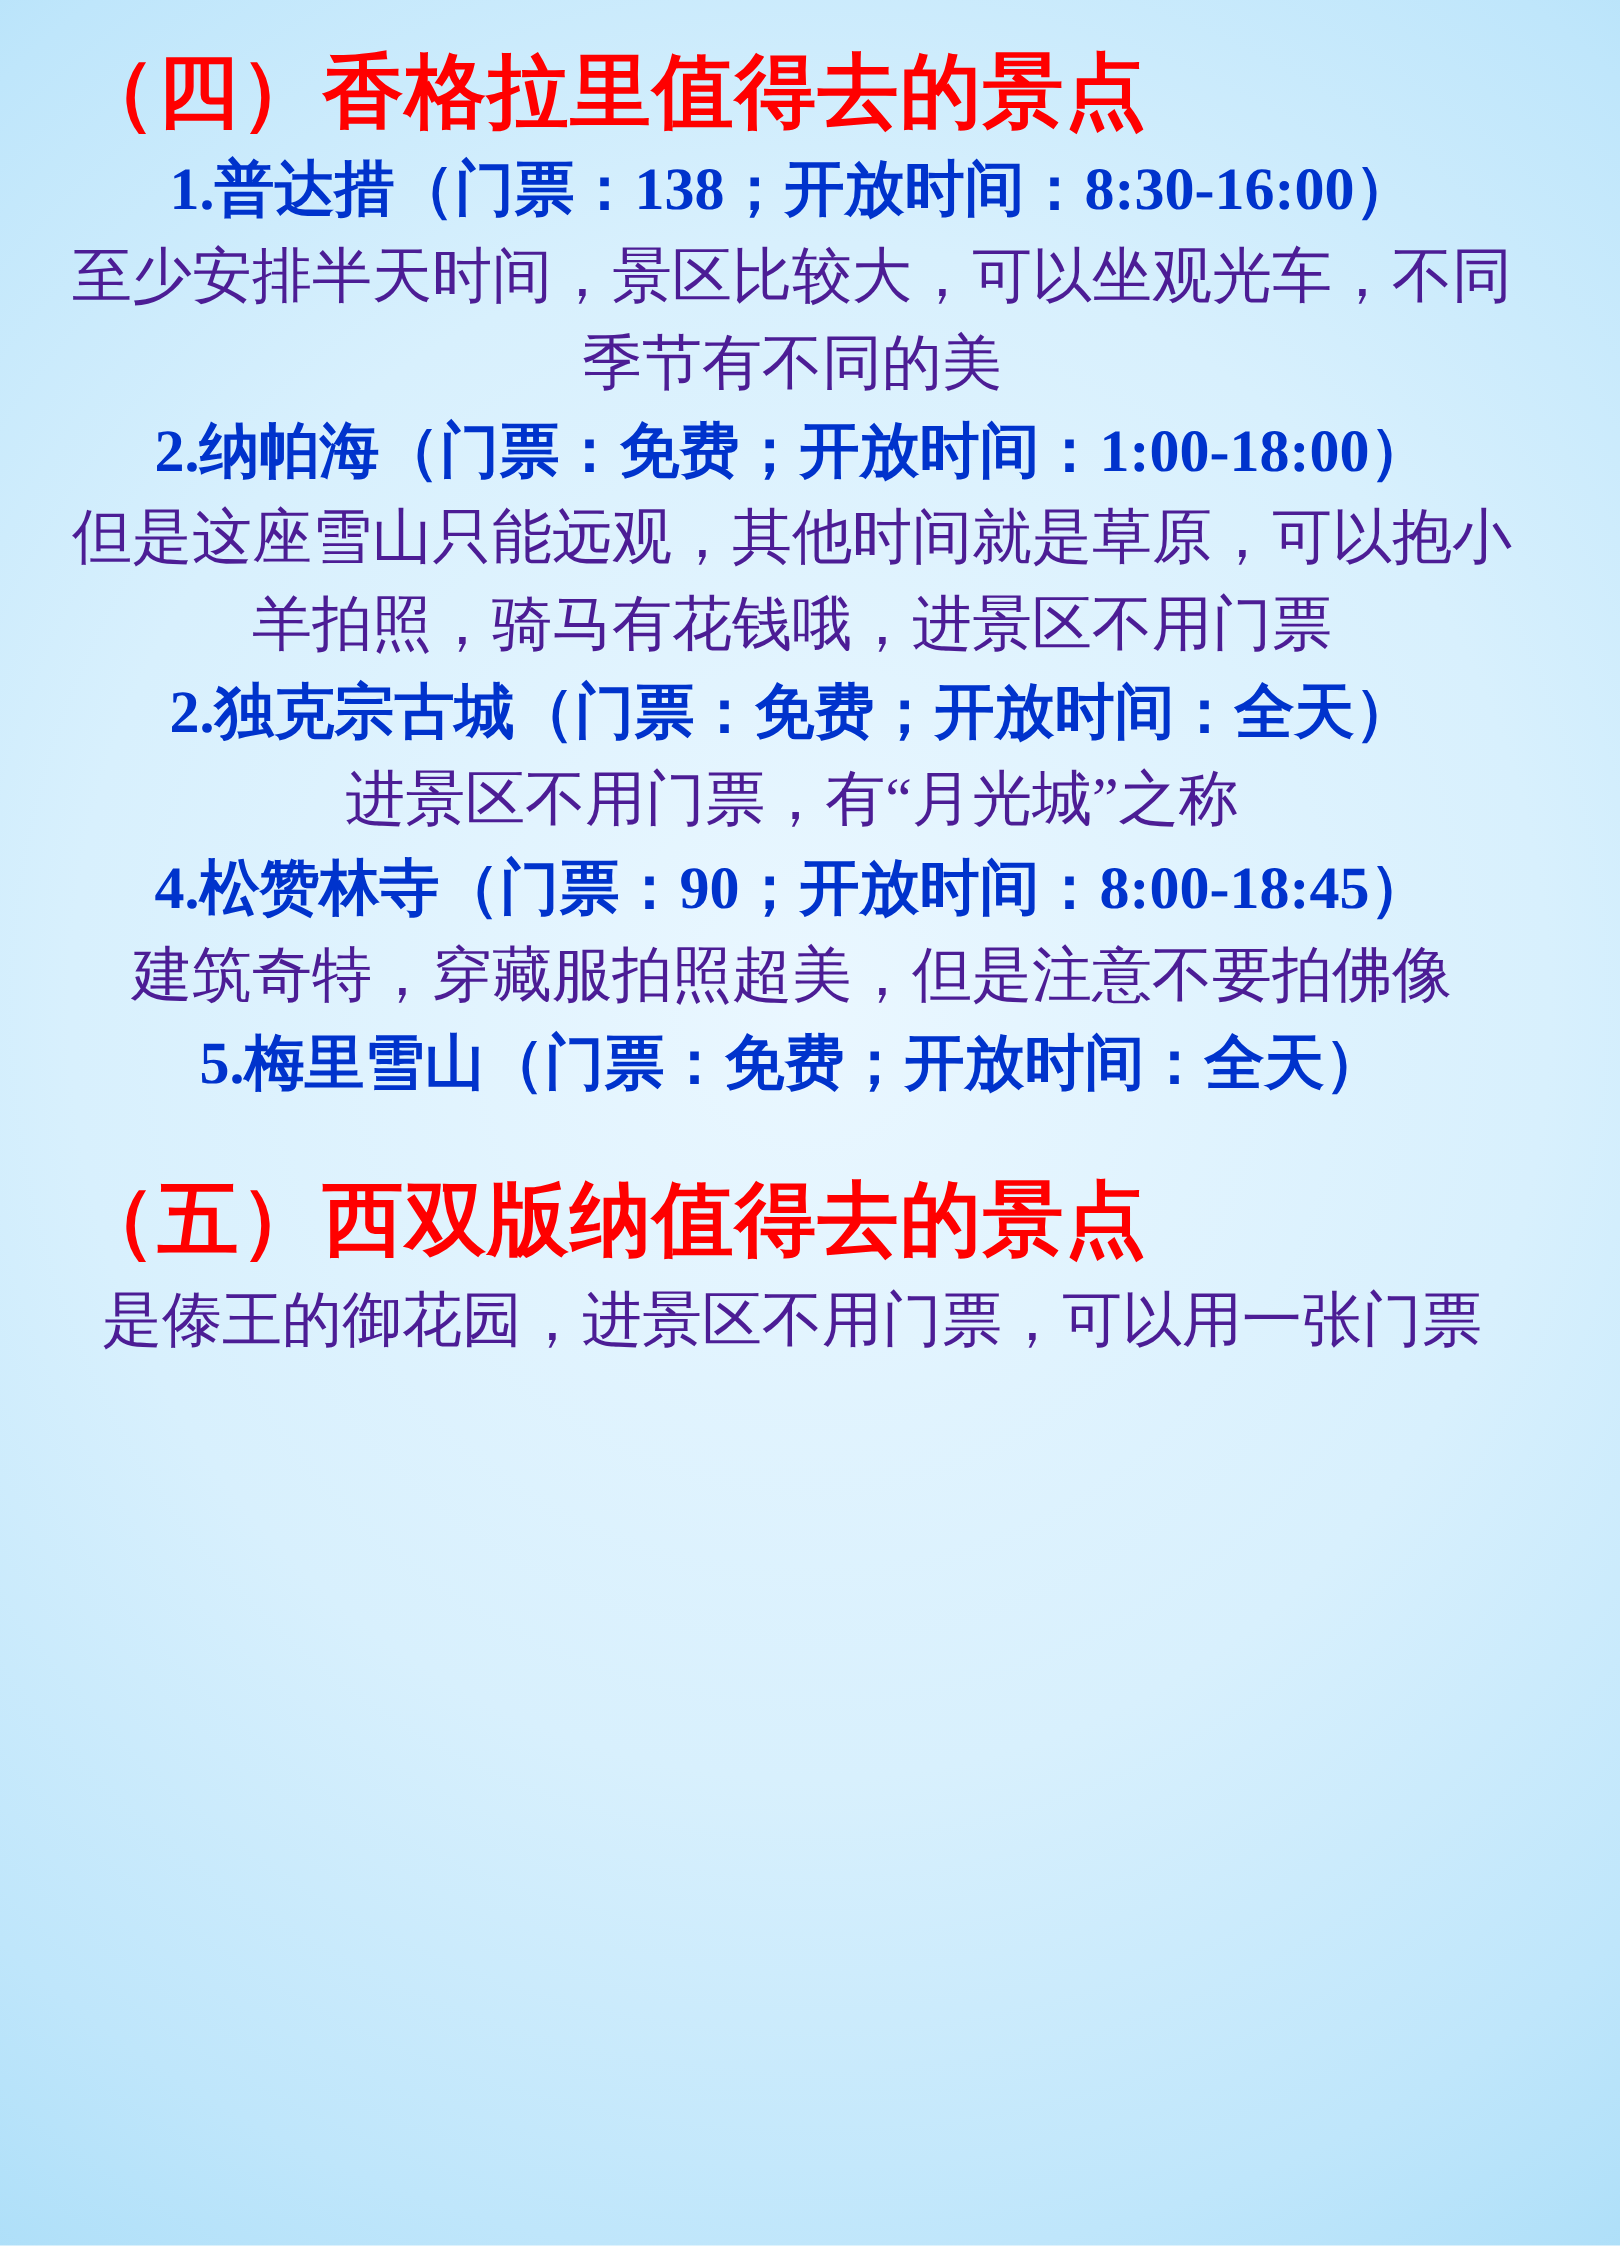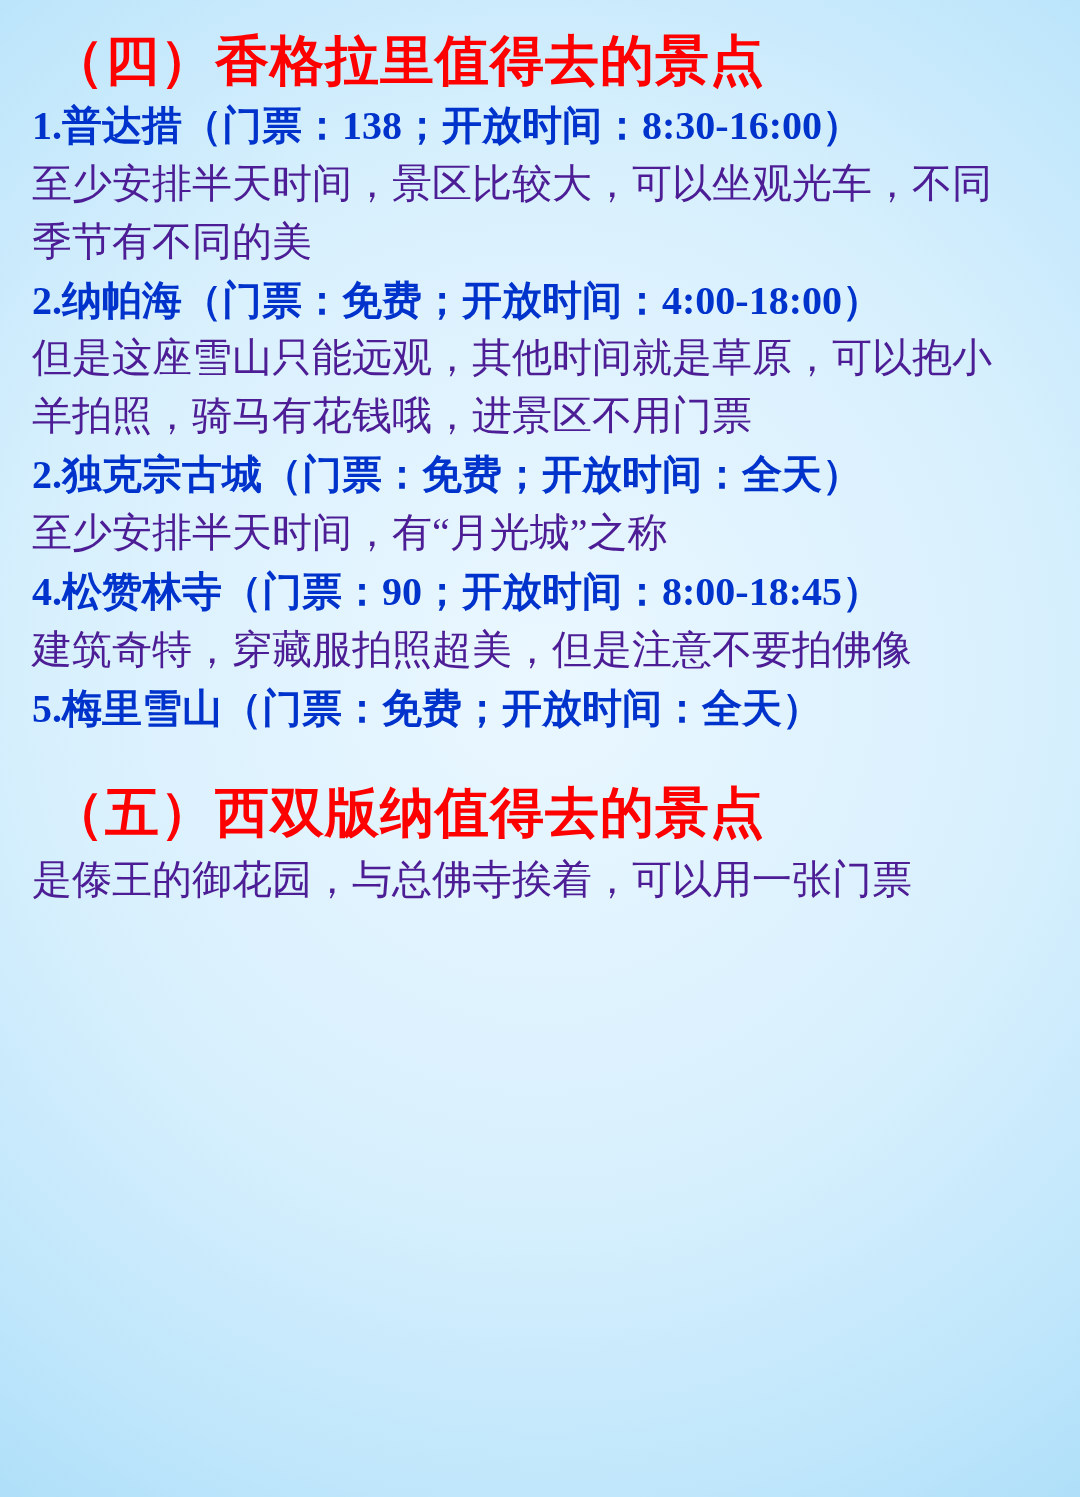--- a/index.html
+++ b/index.html
@@ -44,52 +44,53 @@
   }
   .item-body {
     color: #4c1d95;
     font-size: 40px;
     line-height: 1.45;
     margin: 0 0 0 4px;
     letter-spacing: 0px;
   }
   .block {
     margin-bottom: 2px;
+    text-align: center;
   }
 </style>
 </head>
 <body>
 
 <div class="page">
 
   <h1 class="section-title">（四）香格拉里值得去的景点</h1>
 
   <div class="block">
     <p class="item-head">1.普达措（门票：138；开放时间：8:30-16:00）</p>
     <p class="item-body">至少安排半天时间，景区比较大，可以坐观光车，不同季节有不同的美</p>
   </div>
 
   <div class="block">
-    <p class="item-head">2.纳帕海（门票：免费；开放时间：4:00-18:00）</p>
+    <p class="item-head">2.纳帕海（门票：免费；开放时间：1:00-18:00）</p>
     <p class="item-body">但是这座雪山只能远观，其他时间就是草原，可以抱小羊拍照，骑马有花钱哦，进景区不用门票</p>
   </div>
 
   <div class="block">
     <p class="item-head">2.独克宗古城（门票：免费；开放时间：全天）</p>
-    <p class="item-body">至少安排半天时间，有“月光城”之称</p>
+    <p class="item-body">进景区不用门票，有“月光城”之称</p>
   </div>
 
   <div class="block">
     <p class="item-head">4.松赞林寺（门票：90；开放时间：8:00-18:45）</p>
     <p class="item-body">建筑奇特，穿藏服拍照超美，但是注意不要拍佛像</p>
   </div>
 
   <div class="block">
     <p class="item-head">5.梅里雪山（门票：免费；开放时间：全天）</p>
   </div>
 
   <h1 class="section-title second">（五）西双版纳值得去的景点</h1>
 
   <div class="block">
-    <p class="item-body">是傣王的御花园，与总佛寺挨着，可以用一张门票</p>
+    <p class="item-body">是傣王的御花园，进景区不用门票，可以用一张门票</p>
   </div>
 
 </div>
 
 </body></html>

